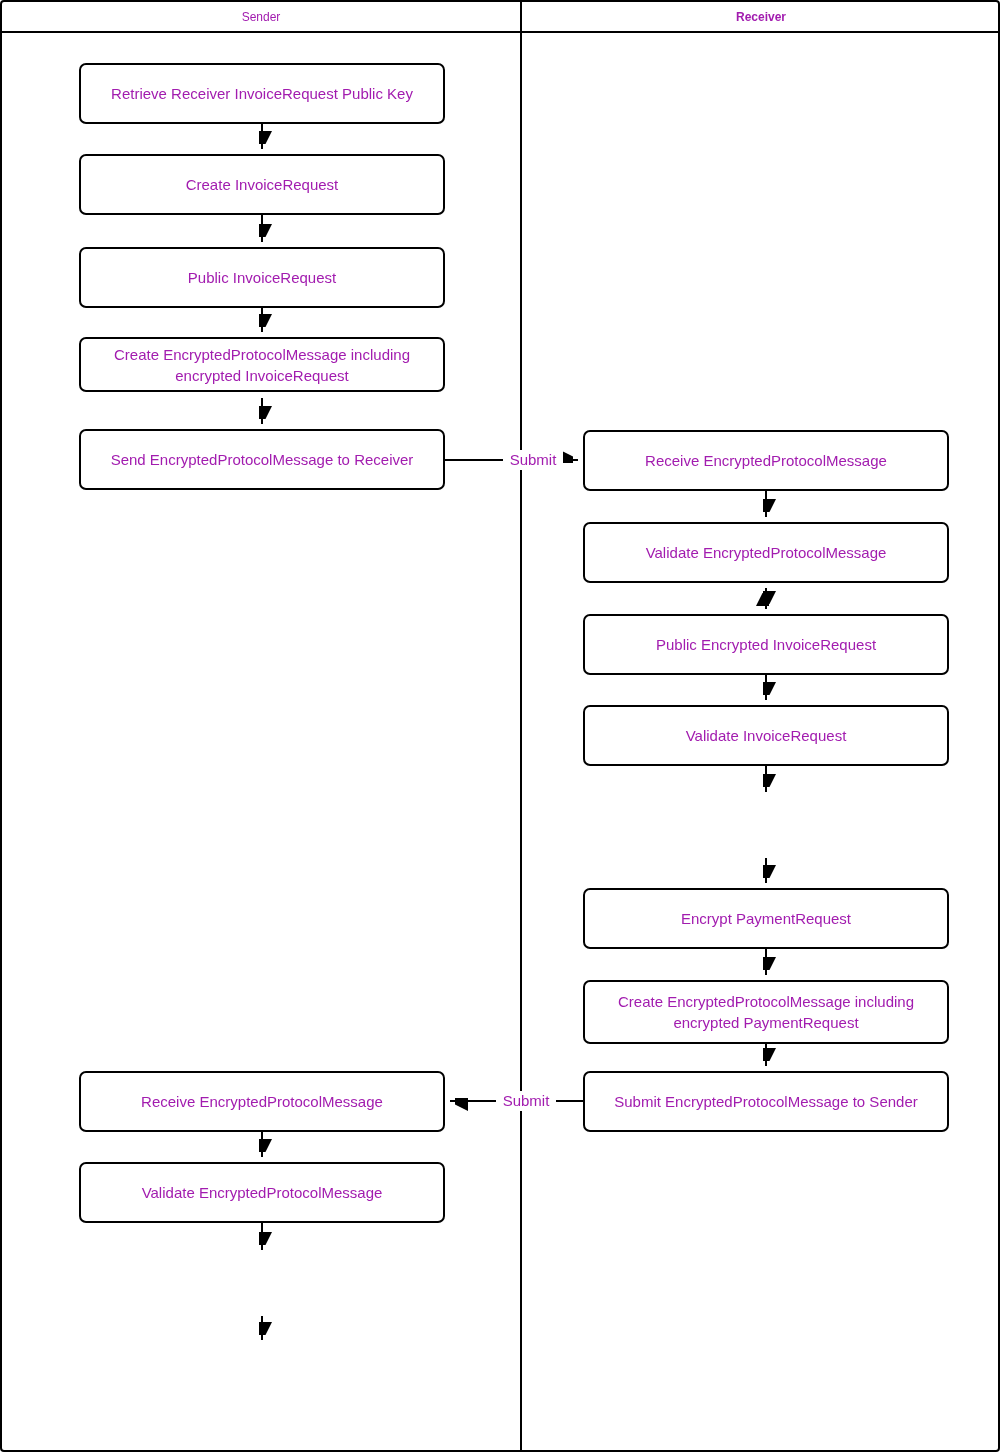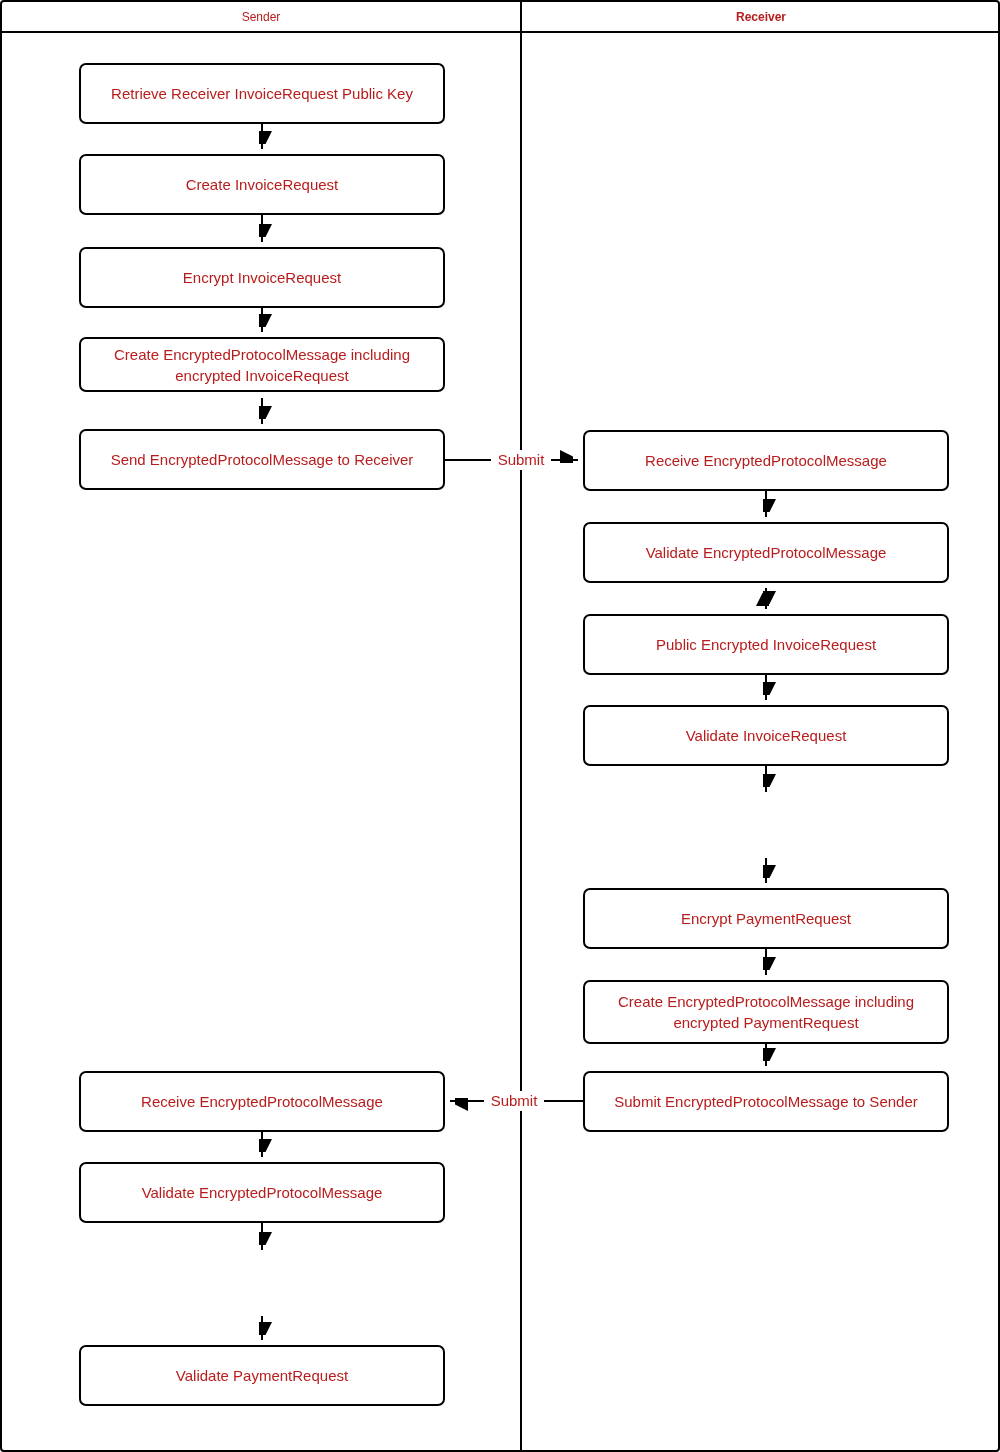--- a/index.html
+++ b/index.html
@@ -5,21 +5,21 @@
   html, body { margin: 0; padding: 0; background: #ffffff; }
   .diagram {
     position: relative;
     width: 1000px;
     height: 1452px;
     background: #ffffff;
     border: 2px solid #000000;
     border-radius: 4px;
     box-sizing: border-box;
     font-family: "Liberation Sans", sans-serif;
-    color: #b91c1c;
+    color: #a21caf;
     overflow: hidden;
   }
   .connector-layer {
     position: absolute;
     left: 0; top: 0;
     width: 1000px; height: 1452px;
     pointer-events: none;
   }
   .lane-header {
     position: absolute;
@@ -51,20 +51,21 @@
   .node.s { left: 77px; }
   .node.r { left: 581px; }
   .edge-label {
     position: absolute;
     background: #ffffff;
     font-size: 15px;
     line-height: 20px;
     height: 20px;
     width: 60px;
     text-align: center;
+    margin-left: 12px;
   }
 </style>
 </head>
 <body>
 
 <div class="diagram">
 
   <svg class="connector-layer" width="1000" height="1452" viewBox="0 0 1000 1452" xmlns="http://www.w3.org/2000/svg">
     <defs>
       <marker id="arr" markerWidth="6.5" markerHeight="6.5" refX="9" refY="5" orient="auto" markerUnits="strokeWidth">
@@ -94,26 +95,25 @@
 
     <line x1="443" y1="458" x2="576" y2="458" stroke="#000000" stroke-width="2" marker-end="url(#arr)"></line>
     <line x1="581" y1="1099" x2="448" y2="1099" stroke="#000000" stroke-width="2" marker-end="url(#arr)"></line>
   </svg>
 
   <div class="lane-header sender">Sender</div>
   <div class="lane-header receiver">Receiver</div>
 
   <div class="node s" style="top:61px">Retrieve Receiver InvoiceRequest Public Key</div>
   <div class="node s" style="top:152px">Create InvoiceRequest</div>
-  <div class="node s" style="top:245px">Encrypt InvoiceRequest</div>
+  <div class="node s" style="top:245px">Public InvoiceRequest</div>
   <div class="node s" style="top:335px;height:55px">Create EncryptedProtocolMessage including encrypted InvoiceRequest</div>
   <div class="node s" style="top:427px">Send EncryptedProtocolMessage to Receiver</div>
   <div class="node s" style="top:1069px">Receive EncryptedProtocolMessage</div>
   <div class="node s" style="top:1160px">Validate EncryptedProtocolMessage</div>
-  <div class="node s" style="top:1343px">Validate PaymentRequest</div>
 
   <div class="node r" style="top:428px">Receive EncryptedProtocolMessage</div>
   <div class="node r" style="top:520px">Validate EncryptedProtocolMessage</div>
   <div class="node r" style="top:612px">Public Encrypted InvoiceRequest</div>
   <div class="node r" style="top:703px">Validate InvoiceRequest</div>
   <div class="node r" style="top:886px">Encrypt PaymentRequest</div>
   <div class="node r" style="top:978px;height:64px">Create EncryptedProtocolMessage including encrypted PaymentRequest</div>
   <div class="node r" style="top:1069px">Submit EncryptedProtocolMessage to Sender</div>
 
   <div class="edge-label" style="left:489px; top:448px">Submit</div>

